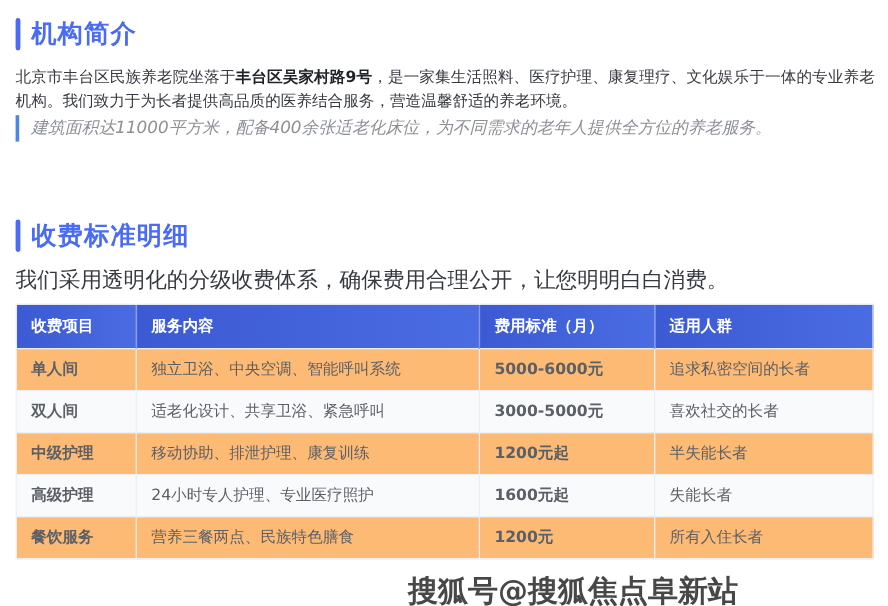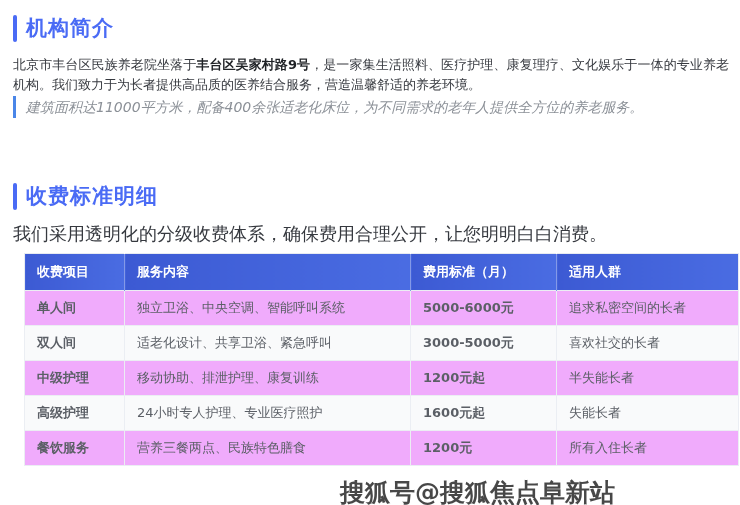--- a/index.html
+++ b/index.html
@@ -27,35 +27,35 @@
     border-left:3px solid #4a86e8; padding-left:10px;
     font-size:14px; line-height:22px; font-style:italic; color:#8b9097;
   }
 
   .subtitle {
     position:absolute; left:13px; top:225px; width:716px;
     font-size:18px; line-height:18px; color:#36393f;
   }
 
   table.pricing {
-    position:absolute; left:24px; top:253px; width:714px;
+    position:absolute; left:13px; top:253px; width:714px;
     border-collapse:collapse; table-layout:fixed; font-size:13px;
     border:1px solid #e8ebf1;
   }
   table.pricing th {
     background:linear-gradient(90deg,#3c5ad3,#4a6ce2);
     color:#ffffff; font-weight:bold; text-align:left;
     height:37px; padding:0 12px; font-size:13px;
     border-right:1px solid rgba(255,255,255,0.35);
   }
   table.pricing th:last-child { border-right:none; }
   table.pricing td {
     height:35px; padding:0 12px;
     border:1px solid #ebeef3;
-    color:#5b5f66; background:#f0abfc;
+    color:#5b5f66; background:#fdba74;
   }
   table.pricing tbody tr:nth-child(even) td { background:#f9fafb; }
   td.cell-item { font-weight:bold; color:#303238; }
   td.cell-price { color:#e84545; font-weight:bold; }
 
   .watermark {
     position:absolute; right:1px; top:476px;
     font-size:25px; font-weight:bold; color:rgba(30,30,30,0.82);
     white-space:nowrap; letter-spacing:0px;
   }

